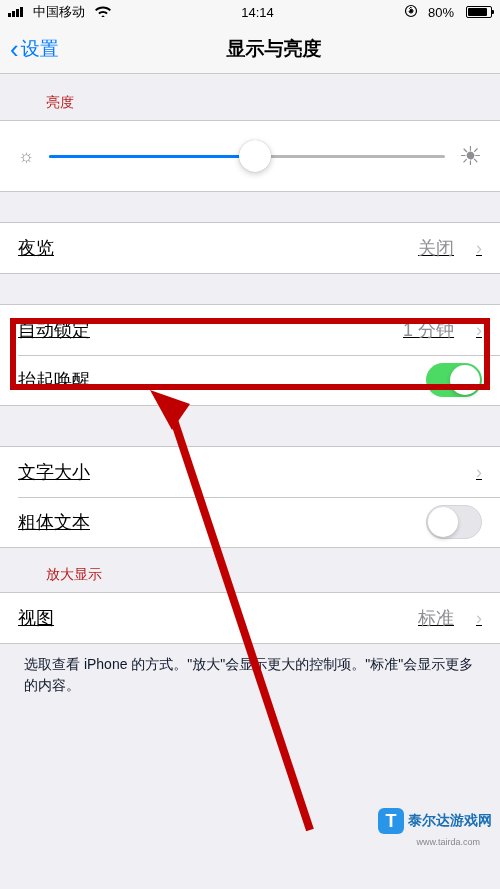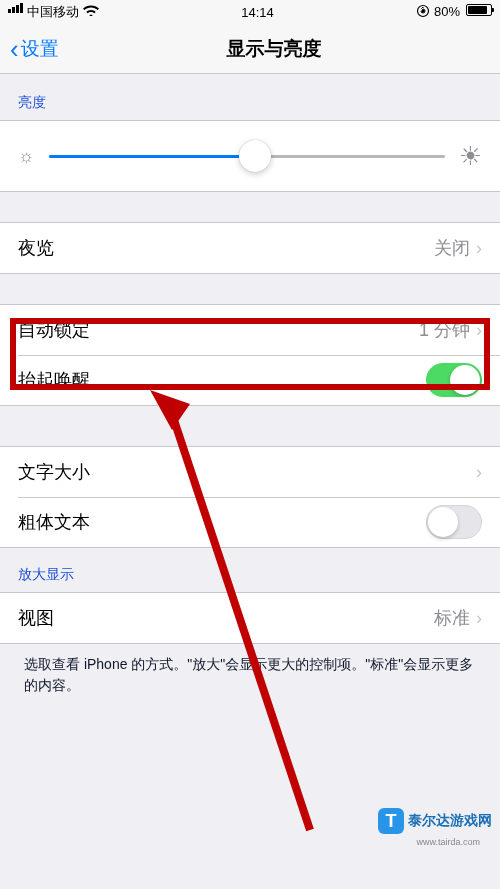--- a/index.html
+++ b/index.html
@@ -14,21 +14,21 @@
     .status-bar {
       height: 24px;
       background: #f7f7f7;
       display: flex;
       align-items: center;
       justify-content: space-between;
       padding: 0 8px;
       font-size: 13px;
       font-weight: 500;
     }
-    .status-left, .status-right { display: flex; align-items: flex-start; gap: 4px; }
+    .status-left, .status-right { display: flex; align-items: center; gap: 10px; }
     .signal-bars { display: flex; align-items: flex-end; gap: 1px; }
     .signal-bars span { width: 3px; background: #000; }
     .signal-bars span:nth-child(1) { height: 4px; }
     .signal-bars span:nth-child(2) { height: 6px; }
     .signal-bars span:nth-child(3) { height: 8px; }
     .signal-bars span:nth-child(4) { height: 10px; }
     .wifi-icon { font-size: 14px; }
     .battery {
       width: 26px; height: 12px; border: 1px solid #000; border-radius: 2px; position: relative; margin-left: 2px;
     }
@@ -40,32 +40,32 @@
       border-bottom: 1px solid #c8c7cc;
       display: flex;
       align-items: center;
       position: relative;
       padding: 0 10px;
     }
     .back-button { display: flex; align-items: center; color: #007aff; font-size: 19px; cursor: pointer; }
     .back-chevron { font-size: 26px; margin-right: 2px; line-height: 1; }
     .nav-title { position: absolute; left: 0; right: 0; text-align: center; font-size: 19px; font-weight: 600; pointer-events: none; padding-left: 48px; }
     .section-header {
-      font-size: 14px; color: #1d4ed8; padding: 20px 18px 8px; text-transform: none;
+      font-size: 14px; color: #b91c1c; padding: 20px 18px 8px; text-transform: none; margin-left: 28px;
     }
     .cell-group { background: #fff; border-top: 1px solid #c8c7cc; border-bottom: 1px solid #c8c7cc; }
     .cell {
       min-height: 50px; display: flex; align-items: center; justify-content: space-between;
-      padding: 0 18px; position: relative;
+      padding: 0 18px; position: relative; text-decoration: underline;
     }
     .cell + .cell::before {
       content: ""; position: absolute; top: 0; left: 18px; right: 0; height: 1px; background: #c8c7cc;
     }
     .cell-label { font-size: 18px; color: #000; }
-    .cell-value { font-size: 18px; color: #8e8e93; display: flex; align-items: center; gap: 6px; }
+    .cell-value { font-size: 18px; color: #8e8e93; display: flex; align-items: center; gap: 22px; }
     .chevron { color: #c7c7cc; font-size: 18px; font-weight: 300; }
     .brightness-cell {
       height: 70px; display: flex; align-items: center; padding: 0 18px; gap: 14px;
     }
     .sun-icon { color: #8e8e93; font-size: 18px; }
     .sun-icon.large { font-size: 26px; }
     .slider-track {
       flex: 1; height: 3px; background: #b7b7b7; border-radius: 2px; position: relative;
     }
     .slider-fill { position: absolute; left: 0; top: 0; bottom: 0; width: 52%; background: #007aff; border-radius: 2px; }

